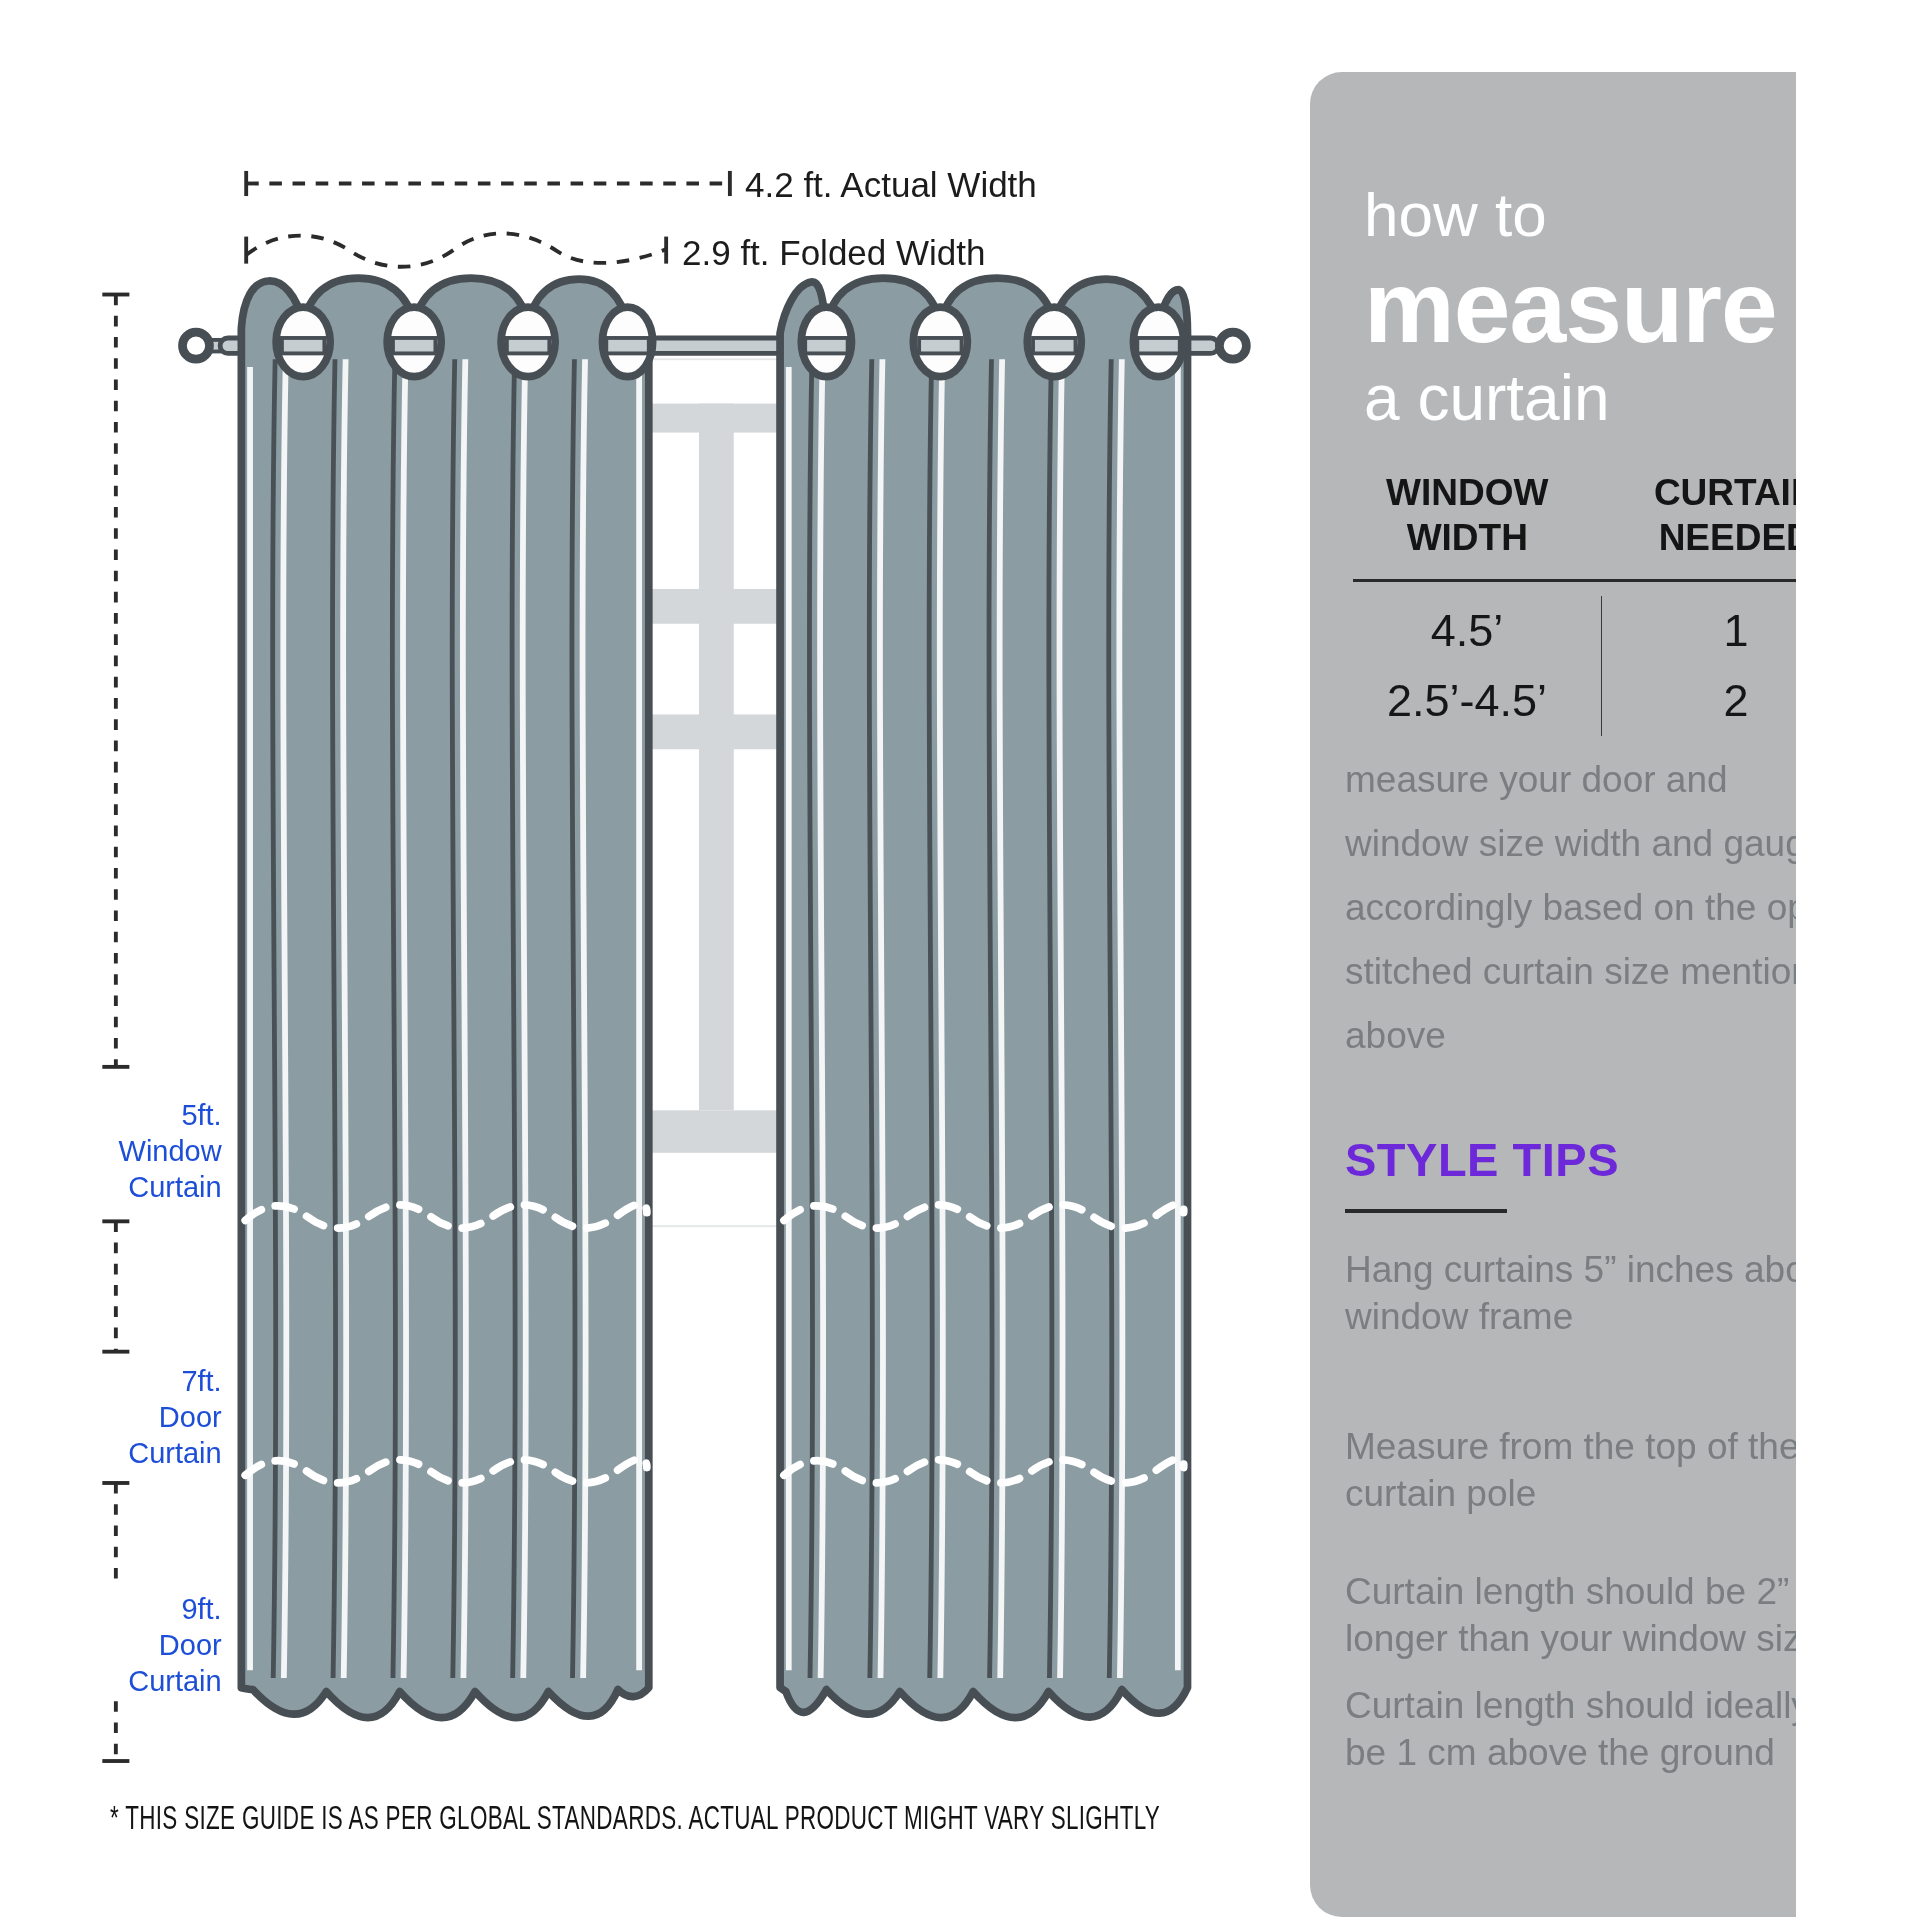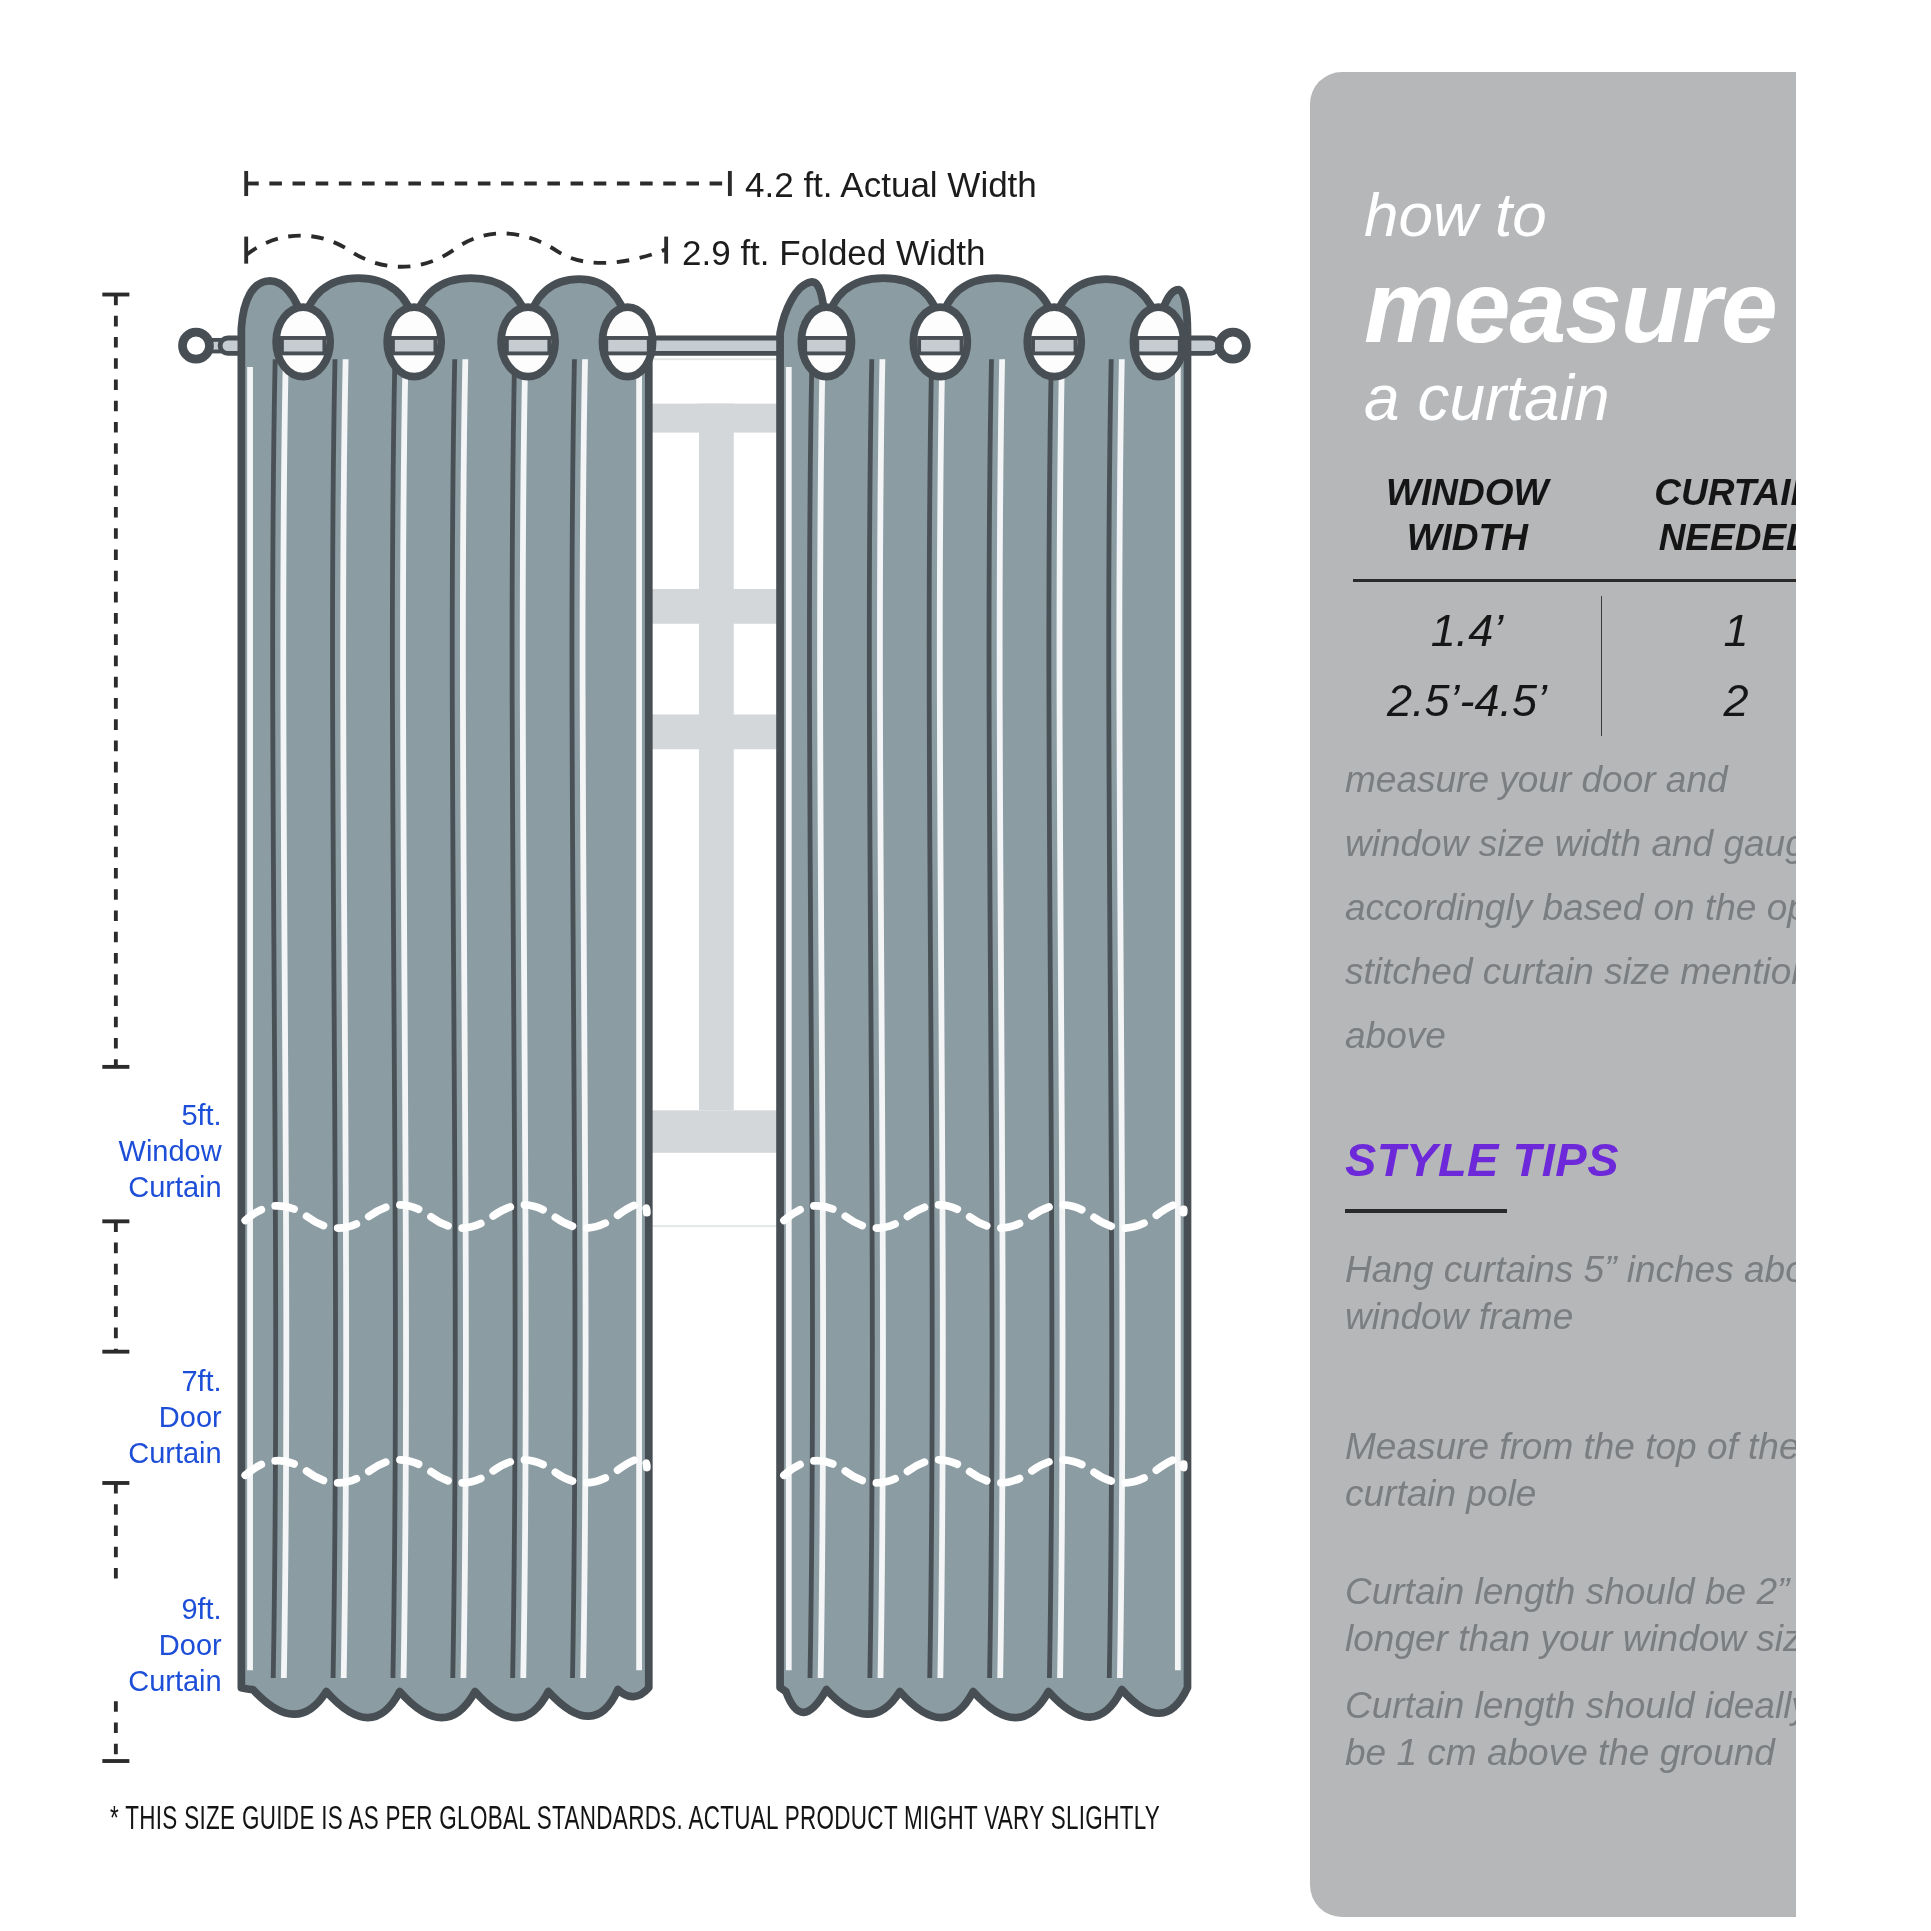--- a/index.html
+++ b/index.html
@@ -8,21 +8,21 @@
   .abs{position:absolute;}
   .pre{white-space:pre-line;}
 
   
   .measure-label{font-size:35px;color:#1c1c1c;letter-spacing:0;}
   .ruler-label{width:212px;text-align:right;font-size:29px;line-height:36px;color:#1d4ed8;}
   .footnote{font-size:34px;color:#141414;transform:scaleX(0.66);transform-origin:left center;
             white-space:nowrap;letter-spacing:0.5px;}
 
   
-  .panel{left:1310px;top:72px;width:583px;height:1845px;background:#b5b7b9;border-radius:32px;font-style:italic;}
+  .panel{left:1310px;top:72px;width:583px;height:1845px;background:#b5b7b9;border-radius:32px;}
   .title{left:54px;top:104px;color:#ffffff;}
   .title .t1{font-size:62px;line-height:77px;font-weight:400;}
   .title .t2{font-size:102px;line-height:108px;font-weight:700;letter-spacing:-1px;}
   .title .t3{font-size:64px;line-height:75px;font-weight:400;}
 
   .size-table{left:23px;top:398px;width:537px;}
   .thead{display:flex;}
   .thead .th{width:50%;text-align:center;font-weight:700;font-size:37px;line-height:45px;color:#151515;}
   .hrule{margin:19.3px auto 0 auto;width:498px;height:2.9px;background:#2a2a2a;}
   .trows{display:flex;padding-top:13.5px;}
@@ -224,21 +224,21 @@
     <div class="abs size-table">
       <div class="thead">
         <div class="th pre">WINDOW
 WIDTH</div>
         <div class="th pre">CURTAIN
 NEEDED</div>
       </div>
       <div class="hrule"></div>
       <div class="trows">
         <div class="tcol first">
-          <div>1.4’</div>
+          <div>4.5’</div>
           <div>2.5’-4.5’</div>
         </div>
         <div class="tcol">
           <div>1</div>
           <div>2</div>
         </div>
       </div>
     </div>
 
     <div class="abs note">measure your door and window size width and gauge accordingly based on the open stitched curtain size mentioned above</div>

